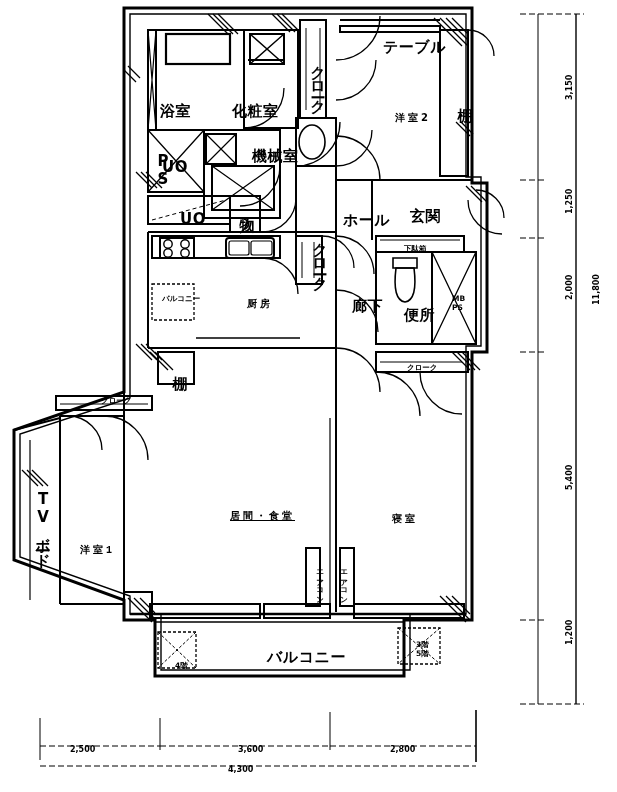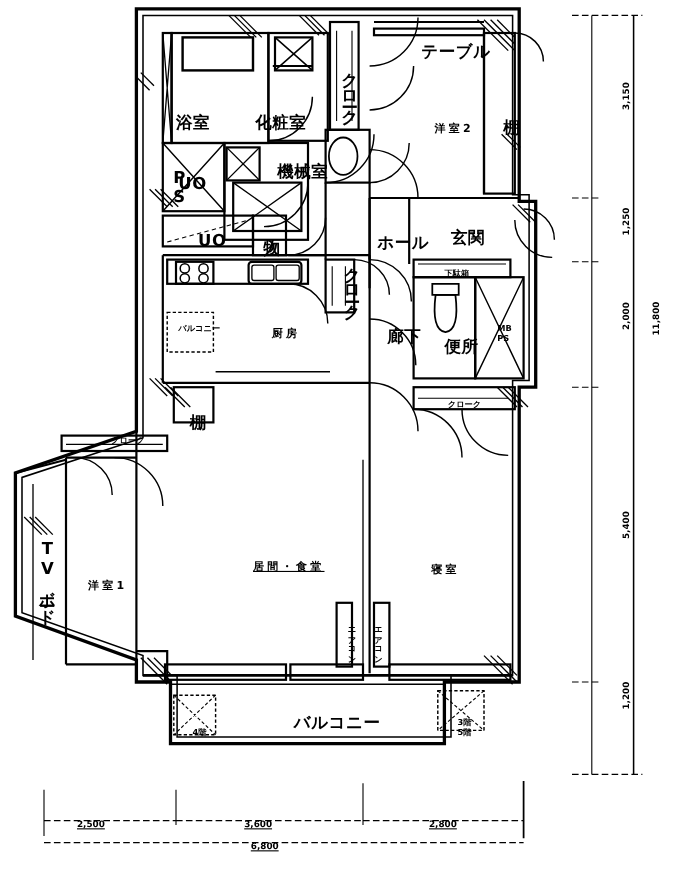--- a/index.html
+++ b/index.html
@@ -6,21 +6,21 @@
   html,body{margin:0;padding:0;background:#ffffff;}
   body{width:617px;height:792px;position:relative;overflow:hidden;
        font-family:"DejaVu Sans","Liberation Sans",sans-serif;color:#000;}
   #plan{position:absolute;left:0;top:0;width:617px;height:792px;}
   .lbl{position:absolute;font-size:15px;line-height:1;color:#000;white-space:nowrap;
        letter-spacing:0.5px;font-weight:700;}
   .lbl.sm{font-size:7.5px;letter-spacing:0;}
   .lbl.big{font-size:10px;letter-spacing:3px;}
   .vert{writing-mode:vertical-rl;text-orientation:upright;letter-spacing:0px;}
   .dim{position:absolute;font-size:8px;font-weight:700;color:#000;white-space:nowrap;
-       font-family:"DejaVu Sans","Liberation Sans",sans-serif;text-decoration:underline;}
+       font-family:"DejaVu Sans","Liberation Sans",sans-serif;}
   .dimv{position:absolute;font-size:8px;font-weight:700;color:#000;white-space:nowrap;
         transform-origin:0 0;transform:rotate(-90deg);}
 </style>
 </head>
 <body>
 
 <svg id="plan" xmlns="http://www.w3.org/2000/svg" viewBox="0 0 617 792">
 
   <defs>
     <pattern id="hatch" width="5" height="5" patternTransform="rotate(45)" patternUnits="userSpaceOnUse">
@@ -260,34 +260,34 @@
     <div class="lbl big" style="left: 247px; top: 299px;">厨房</div>
     <div class="lbl sm" style="left: 162px; top: 295px;">バルコニー</div>
     <div class="lbl" style="left: 352px; top: 299px;">廊下</div>
     <div class="lbl" style="left: 404px; top: 308px;">便所</div>
     <div class="lbl sm" style="left: 452px; top: 295px; white-space: pre; text-align: left; line-height: 1.15;">MB
 PS</div>
     <div class="lbl vert" style="left: 172px; top: 364px;">棚</div>
     <div class="lbl sm" style="left: 407px; top: 364px;">クローク</div>
     <div class="lbl sm" style="left: 101px; top: 397px;">クローク</div>
     <div class="lbl vert" style="left: 35px; top: 490px;">TVボード</div>
-    <div class="lbl big" style="left: 80px; top: 528px;">洋室1</div>
+    <div class="lbl big" style="left: 80px; top: 546px; font-family: Liberation Mono, monospace;">洋室1</div>
     <div class="lbl big" style="left: 230px; top: 511px; text-decoration: underline;">居間・食堂</div>
     <div class="lbl big" style="left: 392px; top: 514px;">寝室</div>
     <div class="lbl vert sm" style="left: 316px; top: 565px;">エアコン</div>
     <div class="lbl vert sm" style="left: 340px; top: 565px;">エアコン</div>
     <div class="lbl" style="left: 267px; top: 650px;">バルコニー</div>
     <div class="lbl sm" style="left: 175px; top: 662px;">4階</div>
-    <div class="lbl sm" style="left: 416px; top: 641px; white-space: pre; text-align: center; line-height: 1.15; margin-top: 12px;">3階
+    <div class="lbl sm" style="left: 416px; top: 641px; white-space: pre; text-align: center; line-height: 1.15;">3階
 5階</div>
   </div>
 <div id="dims">
     <div class="dim" style="left: 70px; top: 745px;">2,500</div>
-    <div class="dim" style="left: 222px; top: 745px;">3,600</div>
+    <div class="dim" style="left: 238px; top: 745px;">3,600</div>
     <div class="dim" style="left: 390px; top: 745px;">2,800</div>
-    <div class="dim" style="left: 228px; top: 765px;">6,800</div>
+    <div class="dim" style="left: 228px; top: 765px;">4,300</div>
     <div class="dimv" style="left: 565px; top: 100px;">3,150</div>
     <div class="dimv" style="left: 565px; top: 214px;">1,250</div>
     <div class="dimv" style="left: 565px; top: 300px;">2,000</div>
     <div class="dimv" style="left: 565px; top: 490px;">5,400</div>
     <div class="dimv" style="left: 565px; top: 645px;">1,200</div>
     <div class="dimv" style="left: 592px; top: 305px;">11,800</div>
   </div>
 
 </body></html>

